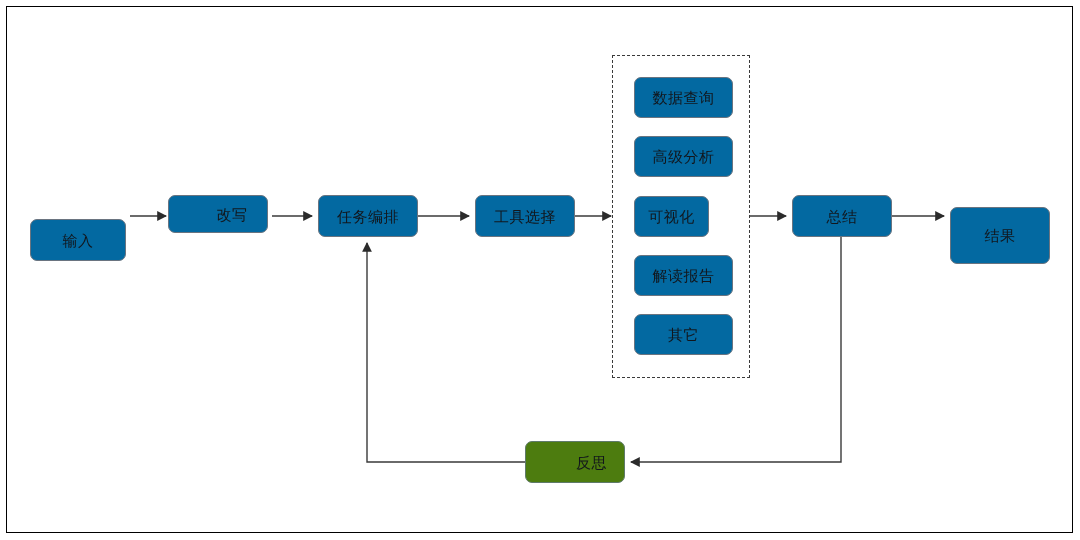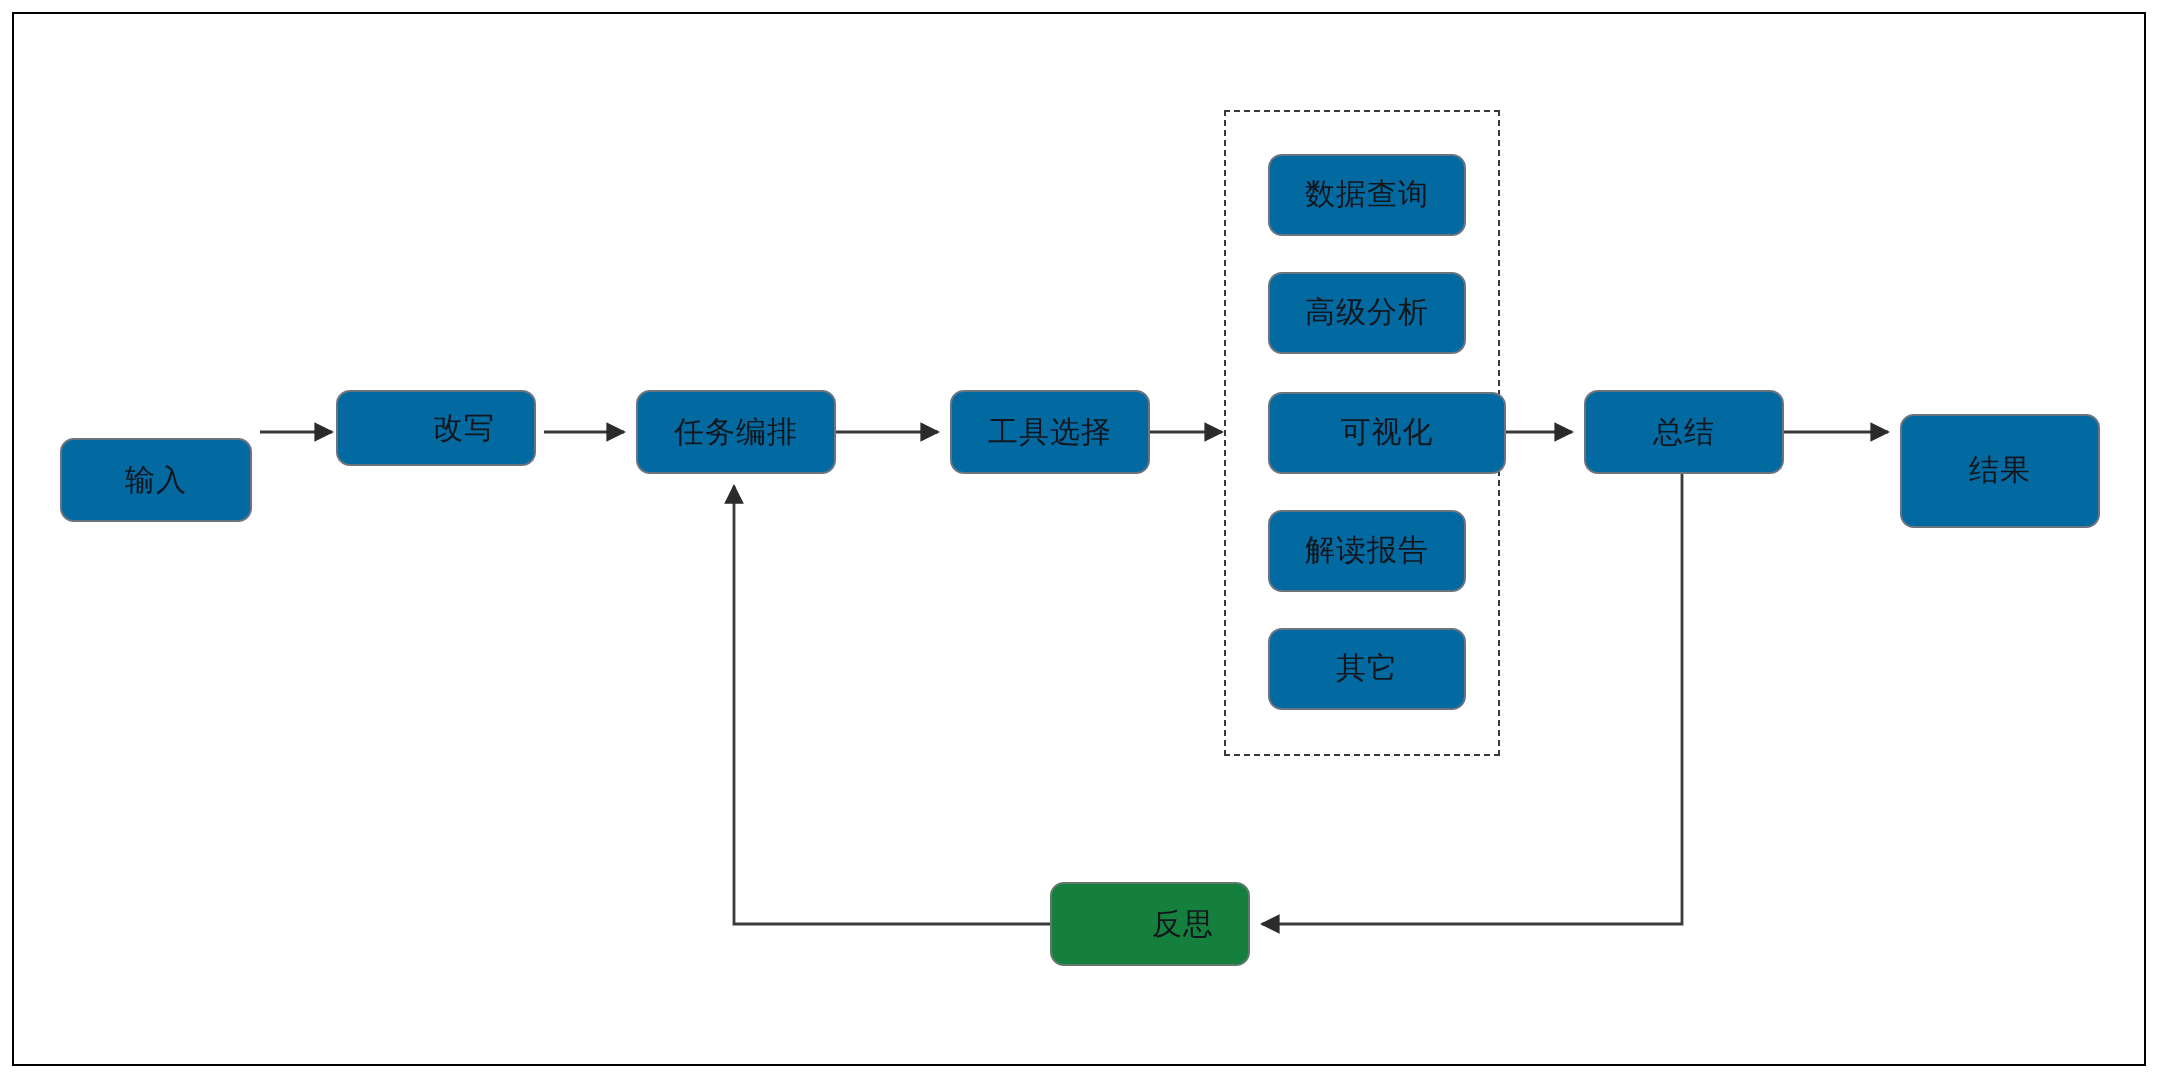--- a/index.html
+++ b/index.html
@@ -47,21 +47,21 @@
     color: #12161c;
     letter-spacing: 0.5px;
     line-height: 1;
     white-space: nowrap;
   }
   .node-blue {
     background: #0369a1;
     border: 1.3px solid #6a7480;
   }
   .node-green {
-    background: #15803d;
+    background: #4d7c0f;
     border: 1.3px solid #5f7a6b;
     padding-left: 33px;
   }
   .tool-group {
     position: absolute;
     box-sizing: border-box;
     border: 1.3px dashed #3a3a3a;
     background: transparent;
   }
 </style>
@@ -119,21 +119,21 @@
   <div class="tool-group" style="left:612px; top:55px; width:138px; height:323px;"></div>
 
   <div class="node node-blue" style="left:634px; top:77px; width:99px; height:41px;">
     <span>数据查询</span>
   </div>
 
   <div class="node node-blue" style="left:634px; top:136px; width:99px; height:41px;">
     <span>高级分析</span>
   </div>
 
-  <div class="node node-blue" style="left:634px; top:196px; width:119px; height:41px;">
+  <div class="node node-blue" style="left:634px; top:196px; width:75px; height:41px;">
     <span>可视化</span>
   </div>
 
   <div class="node node-blue" style="left:634px; top:314px; width:99px; height:41px;">
     <span>其它</span>
   </div>
 
   <div class="node node-blue" style="left:634px; top:255px; width:99px; height:41px;">
     <span>解读报告</span>
   </div>

